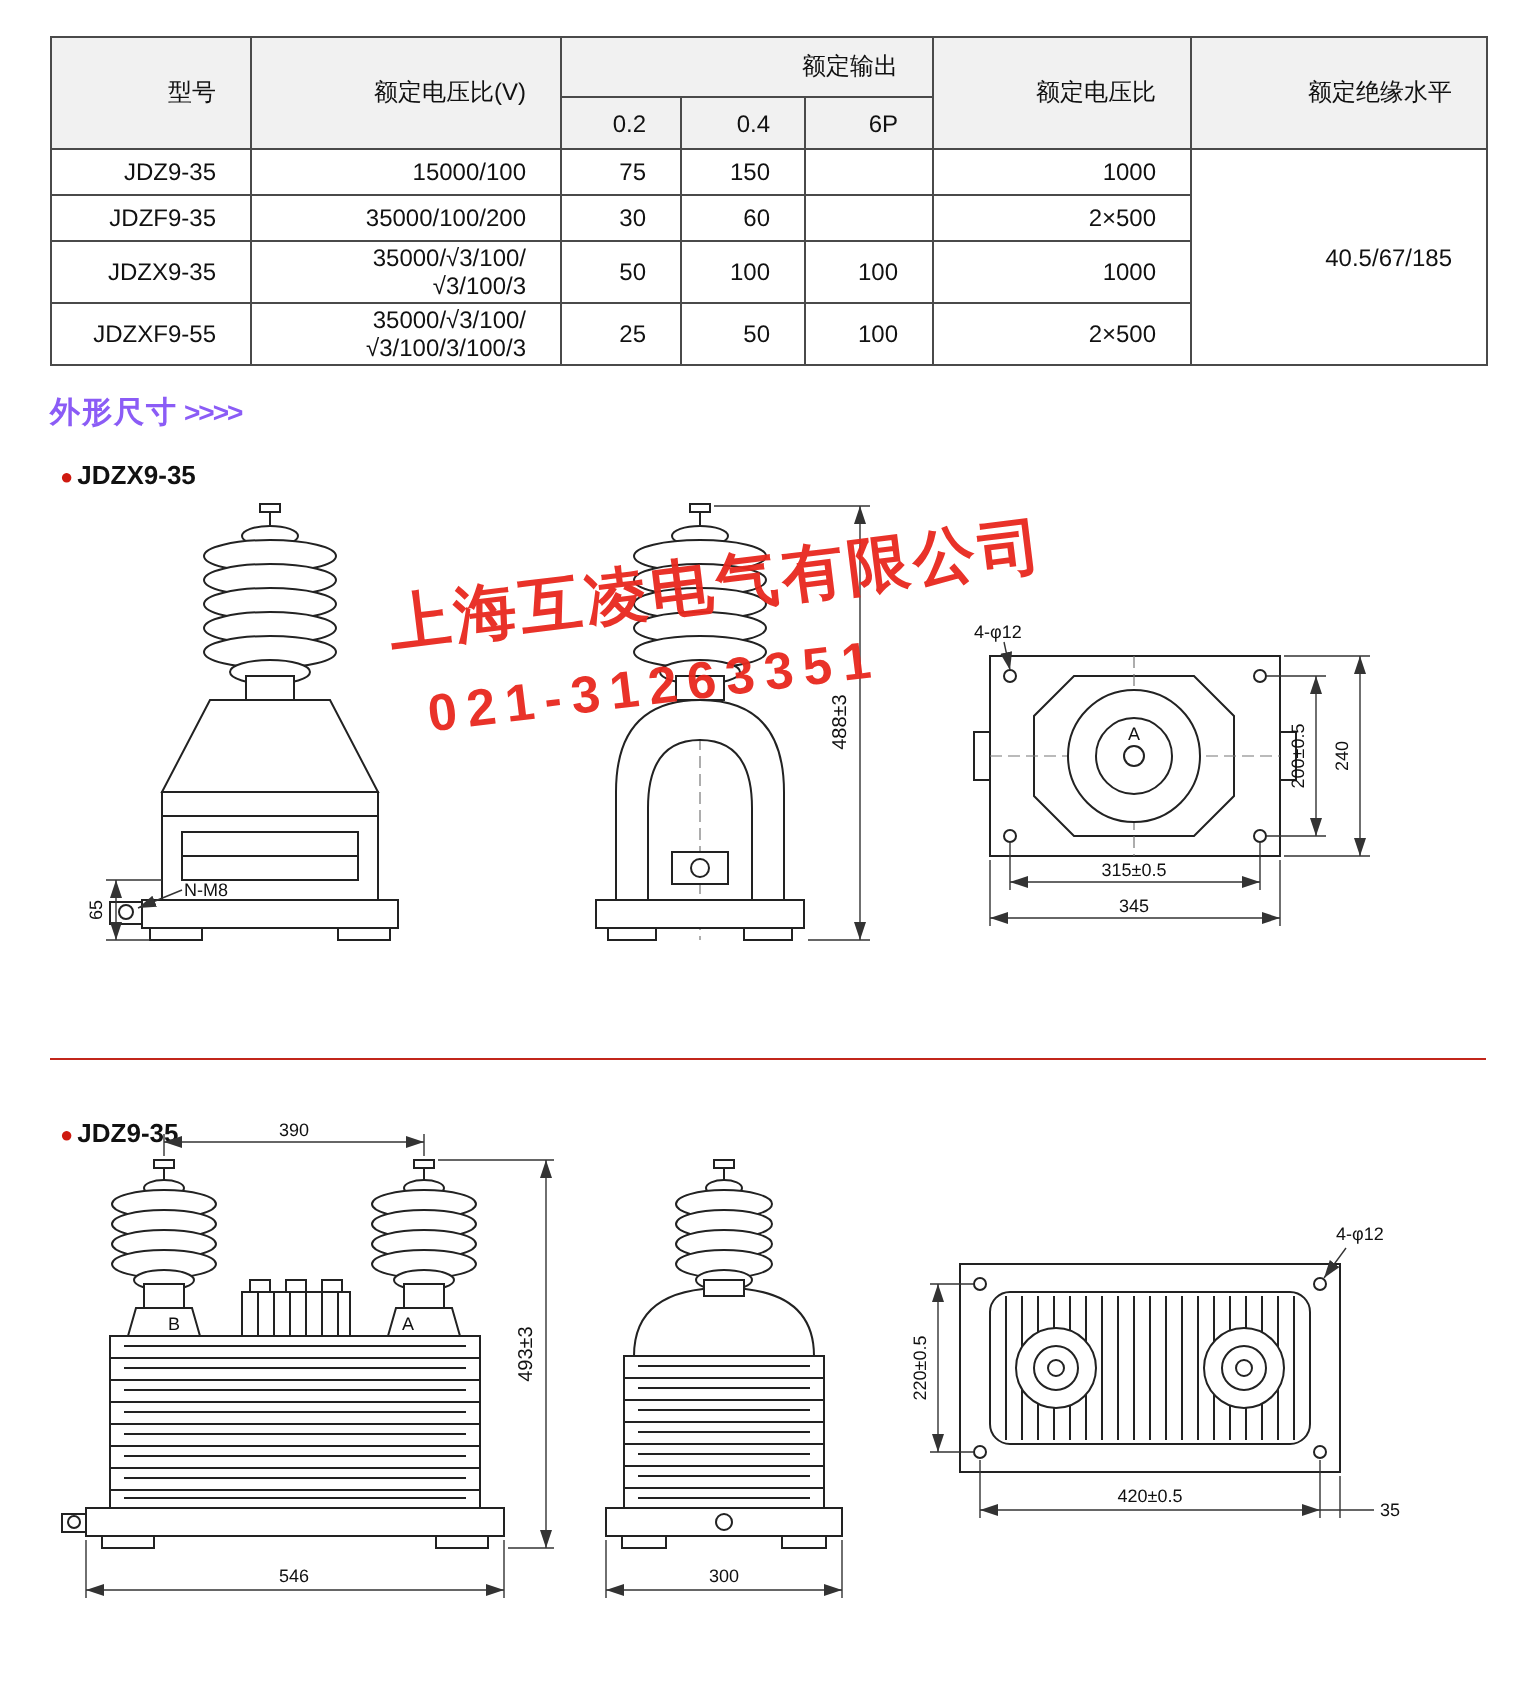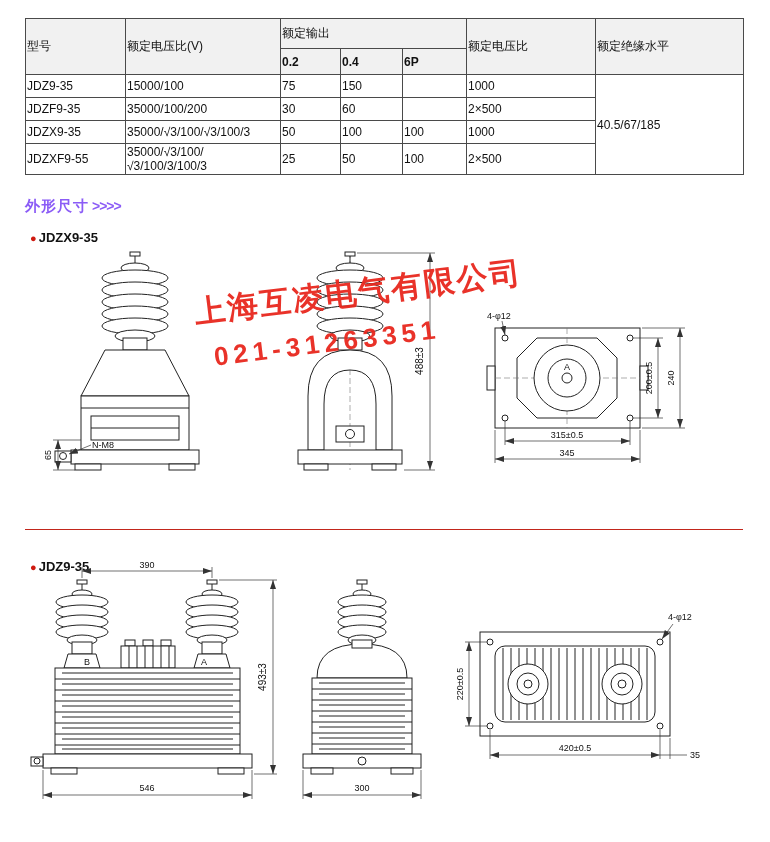--- a/index.html
+++ b/index.html
@@ -2,24 +2,24 @@
 <html><head>
 <meta charset="utf-8">
 <style>
   * { margin:0; padding:0; box-sizing:border-box; }
   html,body { background:#fff; }
   body { width:770px; height:842px; font-family:"Liberation Sans", sans-serif; color:#111; }
   .page { position:relative; width:770px; height:842px; background:#fff; overflow:hidden; }
 
   
   table.spec { position:absolute; left:25px; top:18px; width:718px; border-collapse:collapse; table-layout:fixed; font-size:12px; }
-  table.spec th, table.spec td { border:1px solid #4a4a4a; text-align:left; vertical-align:middle; padding:1px 1px; overflow:hidden; }
+  table.spec th, table.spec td { border:1px solid #4a4a4a; text-align:right; vertical-align:middle; padding:1px 17px; overflow:hidden; }
   table.spec th { background:#f1f1f1; font-weight:normal; }
   table.spec tr.h1 th { height:30px; }
-  table.spec tr.h2 th { height:26px;font-weight:bold; }
+  table.spec tr.h2 th { height:26px; }
   table.spec tbody td { height:23px; background:#fff; }
 
   
   .section-title { position:absolute; left:25px; top:197px; color:#8b5cf6; font-size:15px; font-weight:bold; letter-spacing:1px; }
   .section-title .arrows { margin-left:3px; letter-spacing:-1px; font-size:14px; }
 
   .model-label { position:absolute; left:30px; font-size:13px; font-weight:bold; color:#111; }
   .model-label .bullet { color:#cf1a10; margin-right:2px; font-size:11px; }
 
   .drawing-svg { position:absolute; left:25px; }

